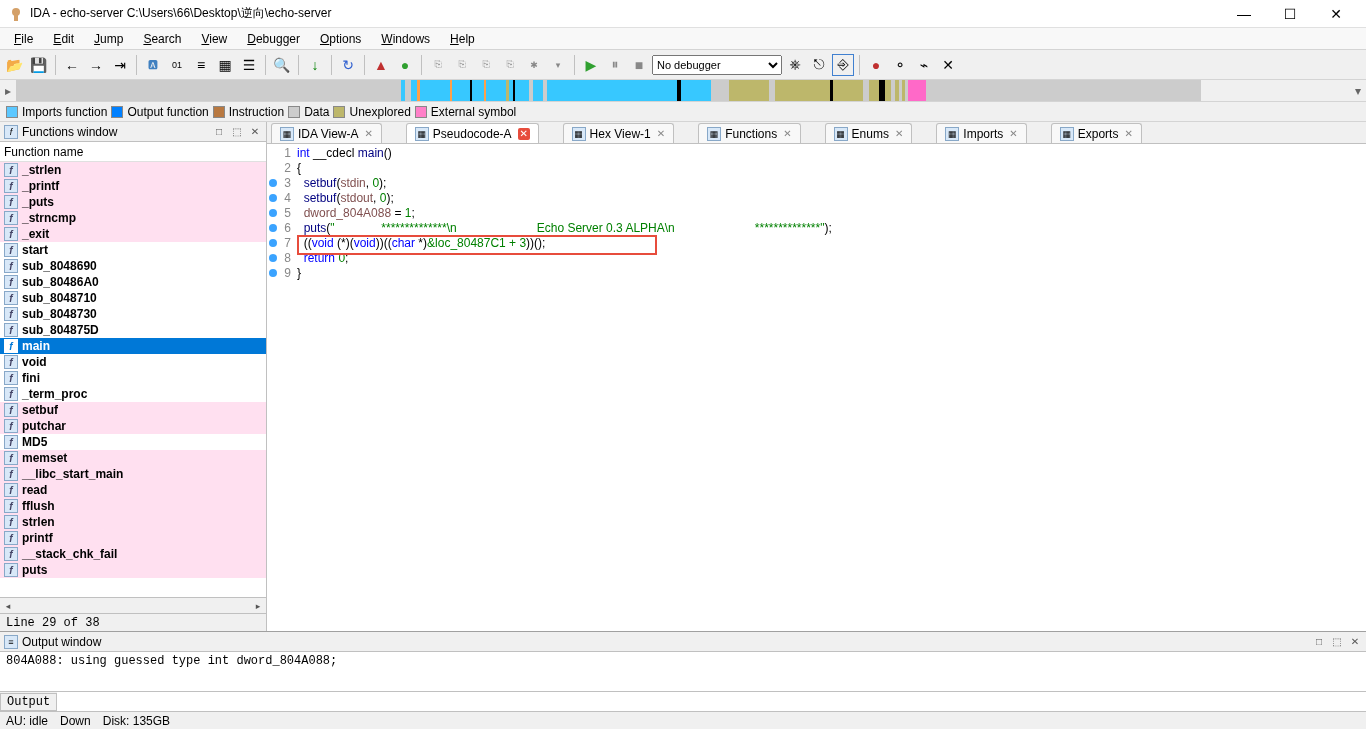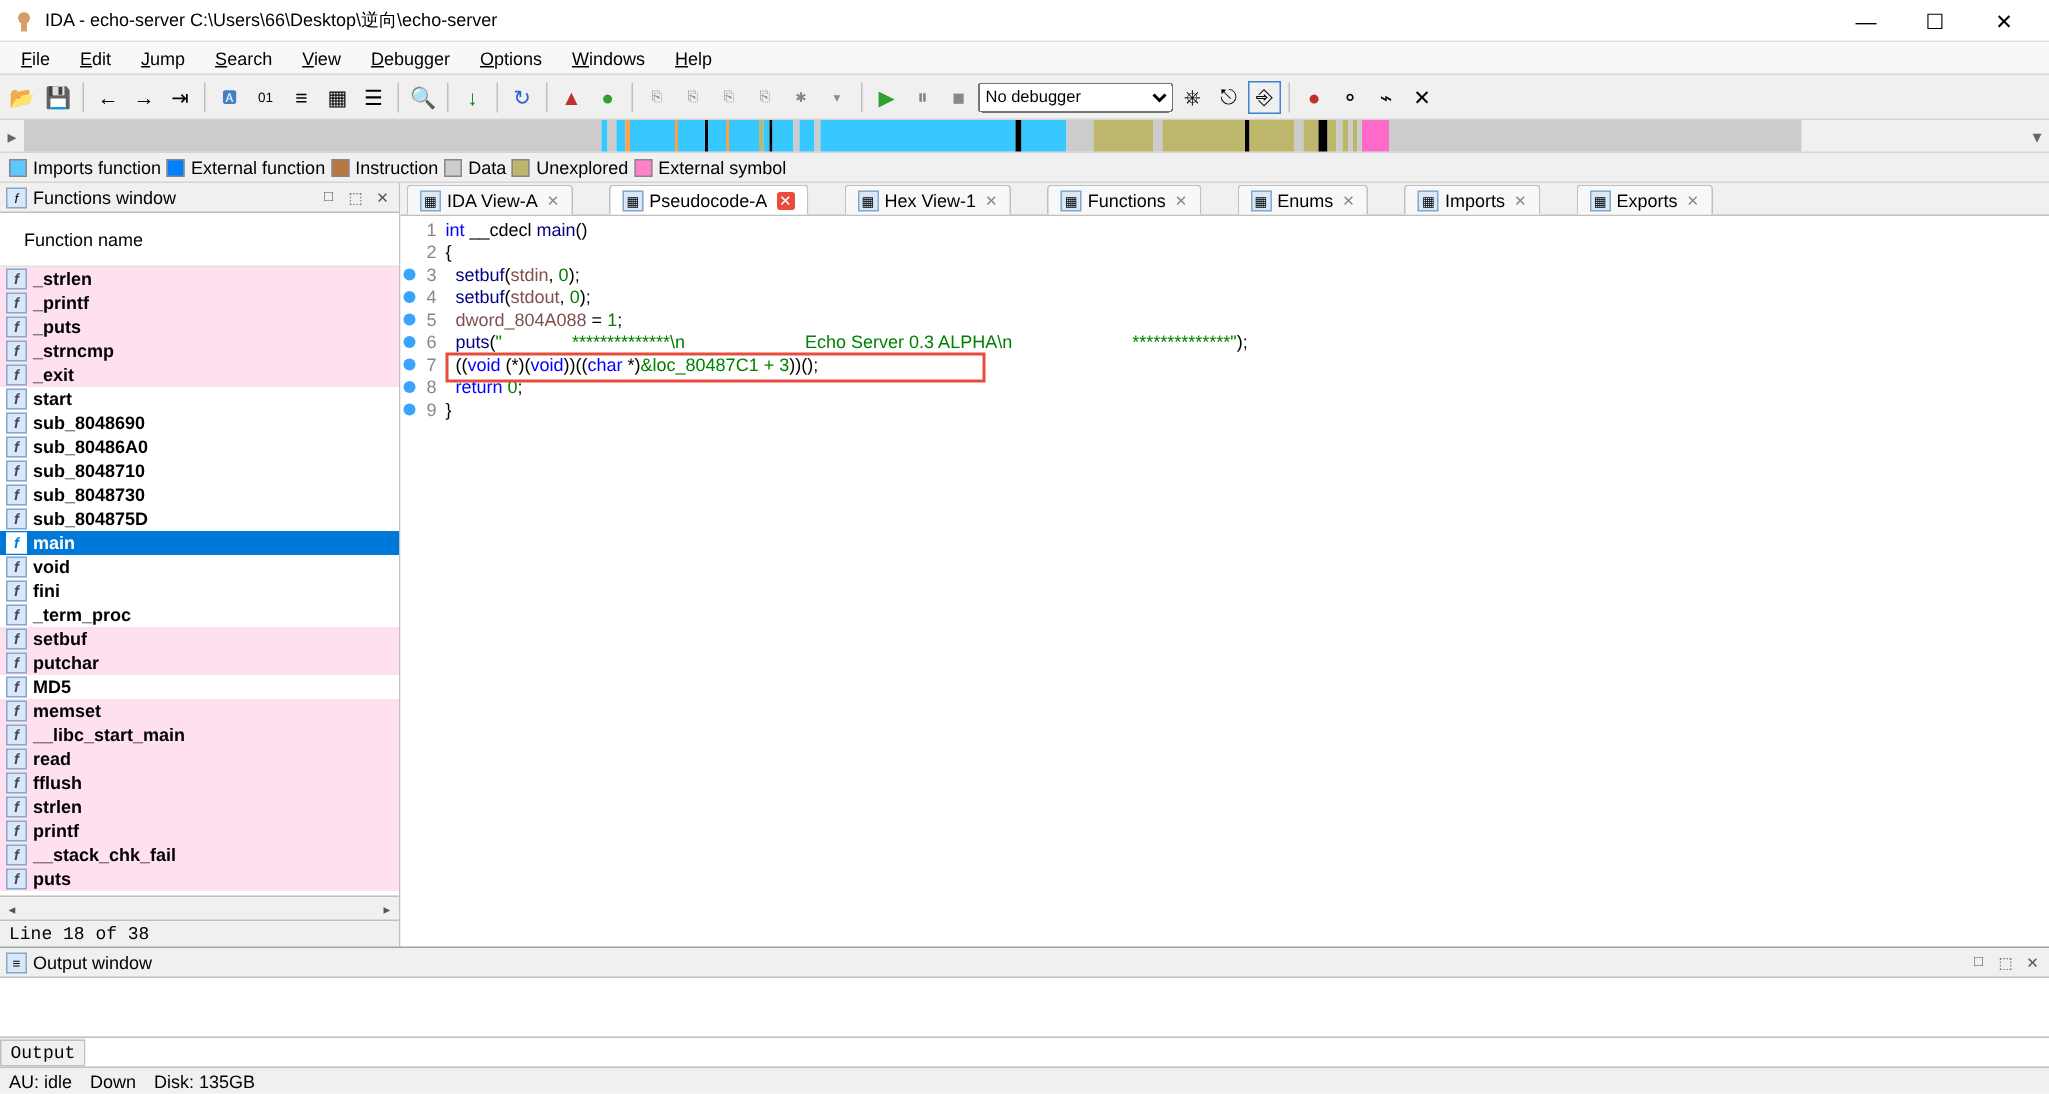--- a/index.html
+++ b/index.html
@@ -19,21 +19,21 @@
 .navseg { height: 100%; }
 .navbar .arrowl { width: 16px; display:flex; align-items:center; justify-content:center; color:#666; cursor:pointer; }
 .navbar .arrowr { width: 16px; display:flex; align-items:center; justify-content:center; color:#666; cursor:pointer; }
 .legend { height: 20px; display: flex; align-items: center; padding: 0 6px; gap: 4px; border-bottom: 1px solid #d4d4d4; font-family: "Courier New", monospace; font-size: 12px; }
 .legendbox { width: 12px; height: 12px; border: 1px solid #888; display: inline-block; }
 .content { flex: 1; display: flex; min-height: 0; }
 .leftpane { width: 267px; display:flex; flex-direction:column; border-right: 1px solid #c0c0c0; background:#fff; }
 .panehdr { height: 20px; background: #f0f0f0; border-bottom: 1px solid #c0c0c0; display: flex; align-items: center; padding: 0 4px; gap: 4px; font-family: "Courier New", monospace; }
 .panehdr .spacer { flex:1; }
 .panehdr .pbtn { width:14px; height:14px; display:flex; align-items:center; justify-content:center; font-size:10px; color:#555; cursor:pointer; }
-.colhdr { height: 36px; background: #fff; border-bottom: 1px solid #e0e0e0; display: flex; align-items: center; padding-left: 16px; font-weight: normal; }
+.colhdr { height: 20px; background: #fff; border-bottom: 1px solid #e0e0e0; display: flex; align-items: center; padding-left: 4px; font-weight: normal; }
 .funclist { flex:1; overflow-y:auto; overflow-x:auto; }
 .funcrow { height: 16px; display: flex; align-items: center; padding-left: 4px; gap: 4px; font-family: "Courier New", monospace; font-size: 12px; font-weight: bold; white-space: nowrap; }
 .funcrow .fi { width: 14px; height: 14px; background: #d8e8f8; border: 1px solid #88a8c8; color: #446; font-size:10px; font-style:italic; display:flex; align-items:center; justify-content:center; }
 .funcrow.sel { background: #0078d7; color: #fff; }
 .funcrow.sel .fi { background:#fff; color:#0078d7; border-color:#fff; }
 .funcrow.pink { background: #ffe0f0; }
 .listscroll { height:16px; background:#f0f0f0; border-top:1px solid #c0c0c0; display:flex; }
 .listscroll .sbtn { width:16px; display:flex; align-items:center; justify-content:center; font-size:9px; color:#555; }
 .statusleft { height: 18px; border-top:1px solid #c0c0c0; padding-left:6px; display:flex; align-items:center; background:#f0f0f0; font-family:"Courier New",monospace; font-size:12px; }
 .rightpane { flex:1; display:flex; flex-direction:column; background:#fff; }
@@ -182,21 +182,21 @@
       <div class="navseg" style="background: rgb(255, 105, 200); width: 18px;"></div>
       <div class="navseg" style="background: rgb(204, 204, 204); width: 275px;"></div>
     </div>
   <div class="arrowr">▾</div>
 </div>
 
 <div class="legend" id="legend">
     <span class="legendbox" style="background: rgb(92, 200, 255);"></span>
     <span> Imports function  </span>
     <span class="legendbox" style="background: rgb(0, 128, 255);"></span>
-    <span> External function  </span>
+    <span> Output function  </span>
     <span class="legendbox" style="background: rgb(184, 120, 64);"></span>
     <span> Instruction  </span>
     <span class="legendbox" style="background: rgb(204, 204, 204);"></span>
     <span> Data  </span>
     <span class="legendbox" style="background: rgb(189, 183, 107);"></span>
     <span> Unexplored  </span>
     <span class="legendbox" style="background: rgb(255, 128, 200);"></span>
     <span> External symbol  </span>
   </div>
 
@@ -315,21 +315,21 @@
         <div class="funcrow pink">
           <span class="fi">f</span>
           <span>puts</span>
         </div>
       </div>
     <div class="listscroll">
       <div class="sbtn">◂</div>
         <div style="flex:1"></div>
         <div class="sbtn">▸</div>
     </div>
-    <div class="statusleft">Line 18 of 38</div>
+    <div class="statusleft">Line 29 of 38</div>
   </div>
 
   <div class="rightpane">
     <div class="tabrow" id="tabrow">
         <div class="tab">
           <span class="ticon">▦</span>
           <span>IDA View-A</span>
           <span class="closex">✕</span>
         </div>
         <span style="width: 20px;"></span>
@@ -376,20 +376,21 @@
 
 <div class="outputpane">
   <div class="panehdr">
     <span style="width:14px;height:14px;background:#d8e8f8;border:1px solid #88a8c8;font-size:9px;display:flex;align-items:center;justify-content:center">≡</span>
     <span>Output window</span>
     <span class="spacer"></span>
     <span class="pbtn">□</span>
     <span class="pbtn">⬚</span>
     <span class="pbtn">✕</span>
   </div>
+  <div class="outbody">804A088: using guessed type int dword_804A088;</div>
 </div>
 
 <div class="pyprompt">
   <span class="lbl">Output</span>
   <input type="text" style="">
 </div>
 
 <div class="botstatus">
   <span>AU:  idle</span>
   <span>Down</span>

